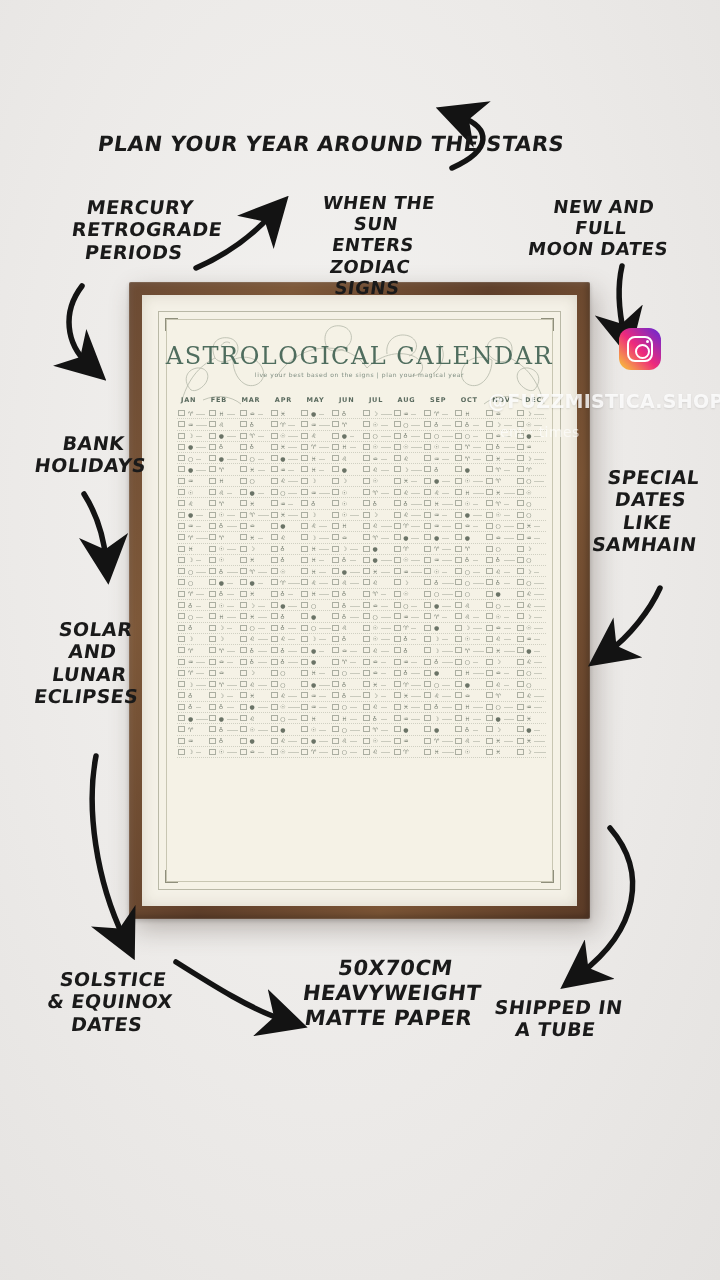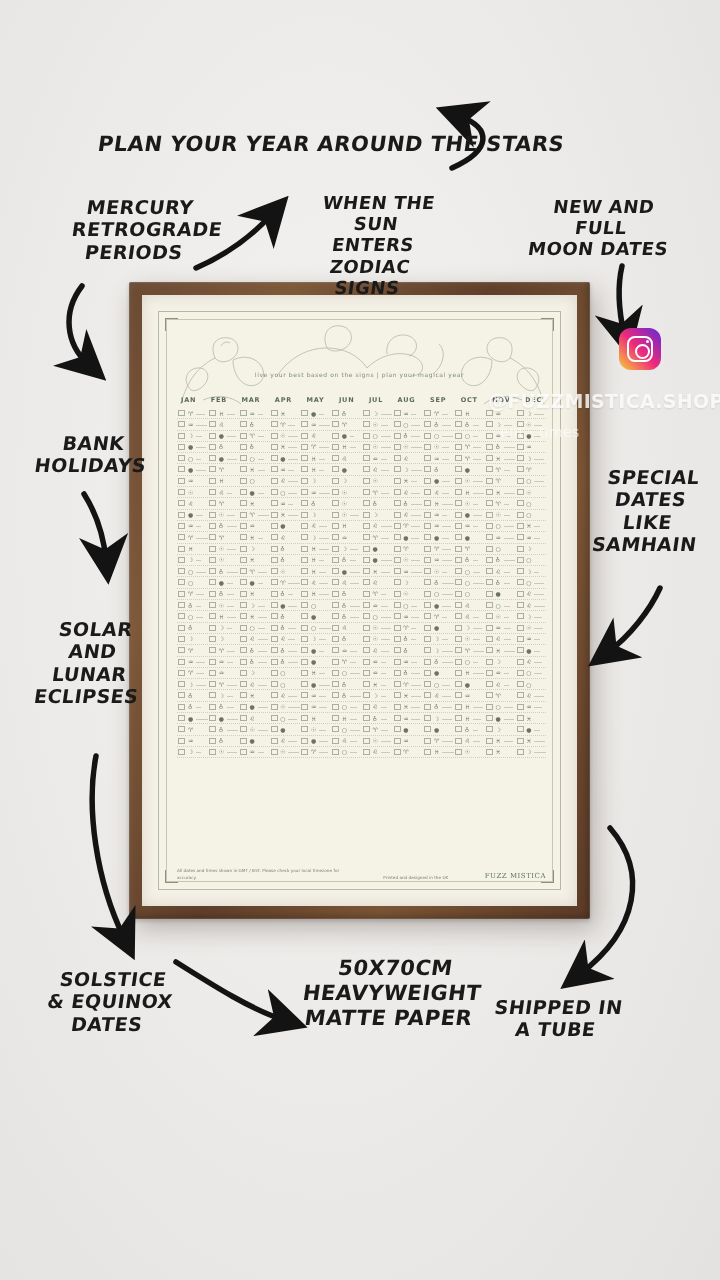--- a/index.html
+++ b/index.html
@@ -211,20 +211,21 @@
         <svg class="floral" style="right:8px; top:18px;" width="108" height="80" viewBox="0 0 108 80">
           <g fill="none" stroke="#7d8877" stroke-width="0.8">
             <path d="M100 74 C94 50 82 36 66 28"></path>
             <path d="M66 28 C72 14 64 6 52 8 C42 10 40 22 48 28 C54 33 62 33 66 28Z"></path>
             <path d="M90 60 C98 52 96 40 84 38 C74 37 70 46 76 54 C80 59 86 62 90 60Z"></path>
             <path d="M48 30 C36 24 22 28 18 40 C15 50 24 58 34 55 C42 52 48 42 48 30Z"></path>
             <path d="M78 70 C64 64 50 66 40 74"></path>
           </g>
         </svg>
 
+        <div class="poster-title">ASTROLOGICAL CALENDAR</div>
         <div class="poster-sub">live your best based on the signs  |  plan your magical year</div>
 
         <div class="month-row" id="month-row">
             <span>JAN</span>
             <span>FEB</span>
             <span>MAR</span>
             <span>APR</span>
             <span>MAY</span>
             <span>JUN</span>
             <span>JUL</span>
@@ -1302,26 +1303,20 @@
               <span class="cell" style="left: 75.4%;"></span>
               <span class="glyph" style="left: 78%;">☉</span>
               <span class="cell" style="left: 83.7333%;"></span>
               <span class="glyph" style="left: 86.3333%;">♓</span>
               <span class="cell" style="left: 92.0667%;"></span>
               <span class="glyph" style="left: 94.6667%;">☽</span>
               <span class="rule" style="left: 96.8667%; width: 3.16636%;"></span>
             </div>
           </div>
 
-        <div class="poster-footer">
-          <div class="footer-note">All dates and times shown in GMT / BST. Please check your local timezone for accuracy.</div>
-          <div class="footer-note">Printed and designed
-in the UK</div>
-          <div class="footer-logo">FUZZ MISTICA</div>
-        </div>
       </div>
     </div>
   </div>
 
   <svg id="arrows" viewBox="0 0 720 1280">
     <defs>
       <marker id="ah" markerWidth="9" markerHeight="9" refX="4.5" refY="4.5" orient="auto">
         <path d="M0,0 L9,4.5 L0,9 L2.6,4.5 Z" fill="#131313"></path>
       </marker>
     </defs>

